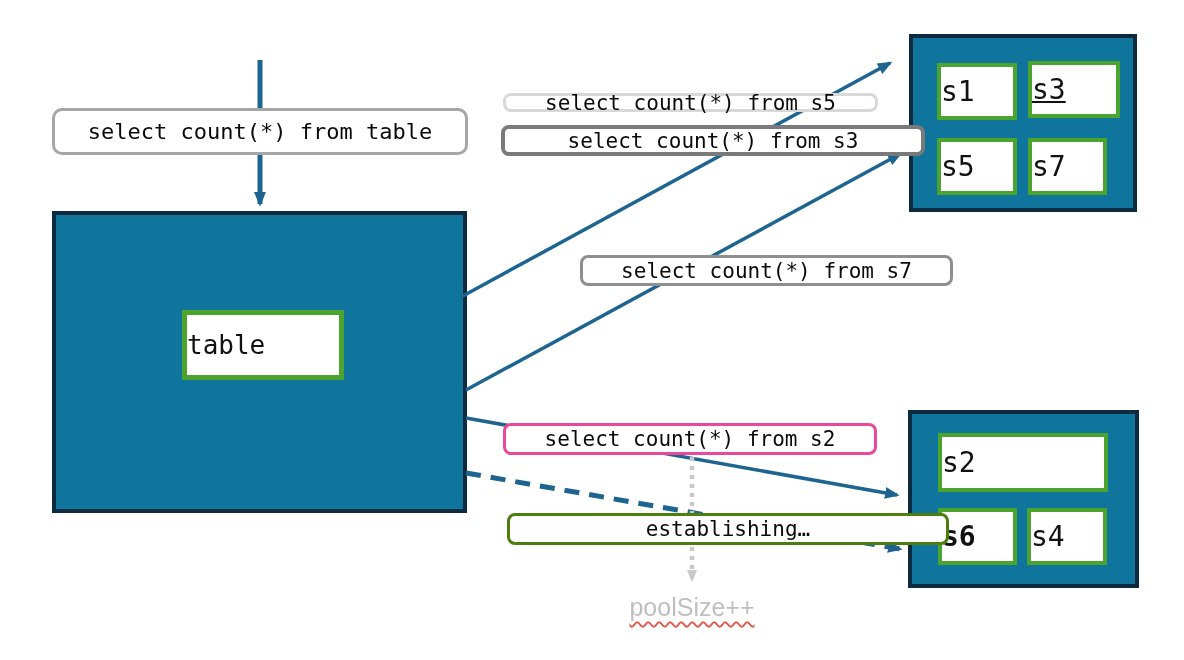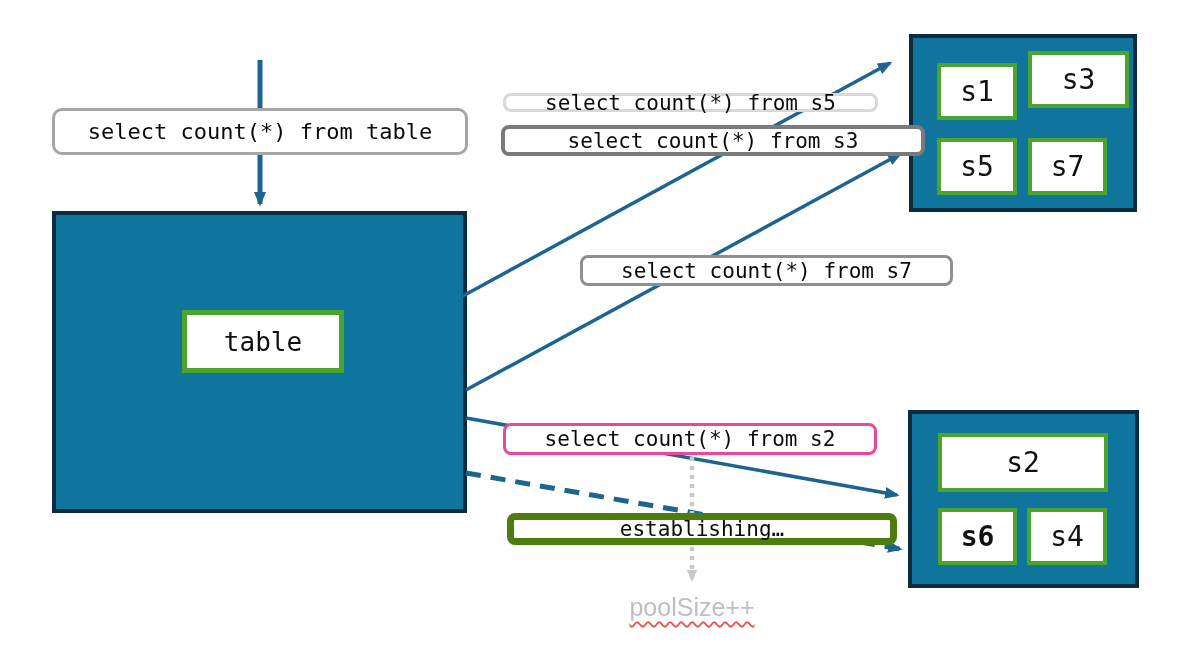--- a/index.html
+++ b/index.html
@@ -10,47 +10,47 @@
   
   .node{
     position:absolute;background:#0f759d;border:4px solid #0c2b3f;box-sizing:border-box;z-index:1;
   }
   #table-node{left:52px;top:211px;width:415px;height:302px;}
   #top-group{left:909px;top:34px;width:228px;height:178px;}
   #bottom-group{left:908px;top:410px;width:231px;height:178px;}
   
   .shard{
     position:absolute;background:#ffffff;border:4px solid #4aa42d;box-sizing:border-box;
-    display:flex;align-items:center;justify-content:center;
+    display:flex;align-items:center;justify-content:flex-start;
     font-size:28px;color:#111;z-index:2;
   }
-  #table-inner{left:126px;top:95px;width:162px;height:63px;border-width:5px;font-size:26px;}
+  #table-inner{left:126px;top:95px;width:162px;height:70px;border-width:5px;font-size:26px;}
   
   .tg-s1{left:24px;top:25px;width:80px;height:57px;}
-  .tg-s3{left:115px;top:13px;width:101px;height:57px;}
+  .tg-s3{left:115px;top:23px;width:92px;height:57px;text-decoration:underline;}
   .tg-s5{left:24px;top:100px;width:80px;height:57px;}
   .tg-s7{left:115px;top:100px;width:79px;height:57px;}
   
   .bg-s2{left:26px;top:19px;width:170px;height:59px;}
   .bg-s6{left:26px;top:94px;width:79px;height:57px;font-weight:bold;}
   .bg-s4{left:115px;top:94px;width:80px;height:57px;}
   
   #arrows{position:absolute;left:0;top:0;width:1184px;height:660px;z-index:3;pointer-events:none;}
   
   .qlabel{
     position:absolute;background:#ffffff;box-sizing:border-box;border-radius:10px;
     display:flex;align-items:center;justify-content:center;
     color:#0a0a0a;z-index:4;white-space:nowrap;
   }
   #lbl-table{left:52px;top:108px;width:416px;height:47px;border:3px solid #a6a6a6;font-size:22px;}
   #lbl-s5{left:503px;top:93px;width:375px;height:19px;border:3px solid #d8d8d8;border-radius:8px;font-size:21px;}
   #lbl-s3{left:501px;top:125px;width:424px;height:31px;border:4px solid #7a7a7a;border-radius:8px;font-size:21px;}
   #lbl-s7{left:580px;top:255px;width:373px;height:31px;border:3px solid #8f8f8f;border-radius:8px;font-size:21px;}
   #lbl-s2{left:503px;top:423px;width:374px;height:32px;border:3px solid #ec4899;border-radius:8px;font-size:21px;}
-  #lbl-est{left:507px;top:513px;width:390px;height:32px;border:7px solid #4d7c0f;border-radius:8px;font-size:21px;}
+  #lbl-est{left:507px;top:513px;width:442px;height:32px;border:3px solid #4d7c0f;border-radius:8px;font-size:21px;}
   
   #pool-size{
     position:absolute;left:572px;top:593px;width:240px;text-align:center;z-index:4;
     font-family:"Liberation Sans","DejaVu Sans",sans-serif;font-size:25px;color:#bfbfbf;
     text-decoration:underline wavy #e4584a 2px;text-underline-offset:5px;
   }
 </style>
 </head>
 <body>
 

